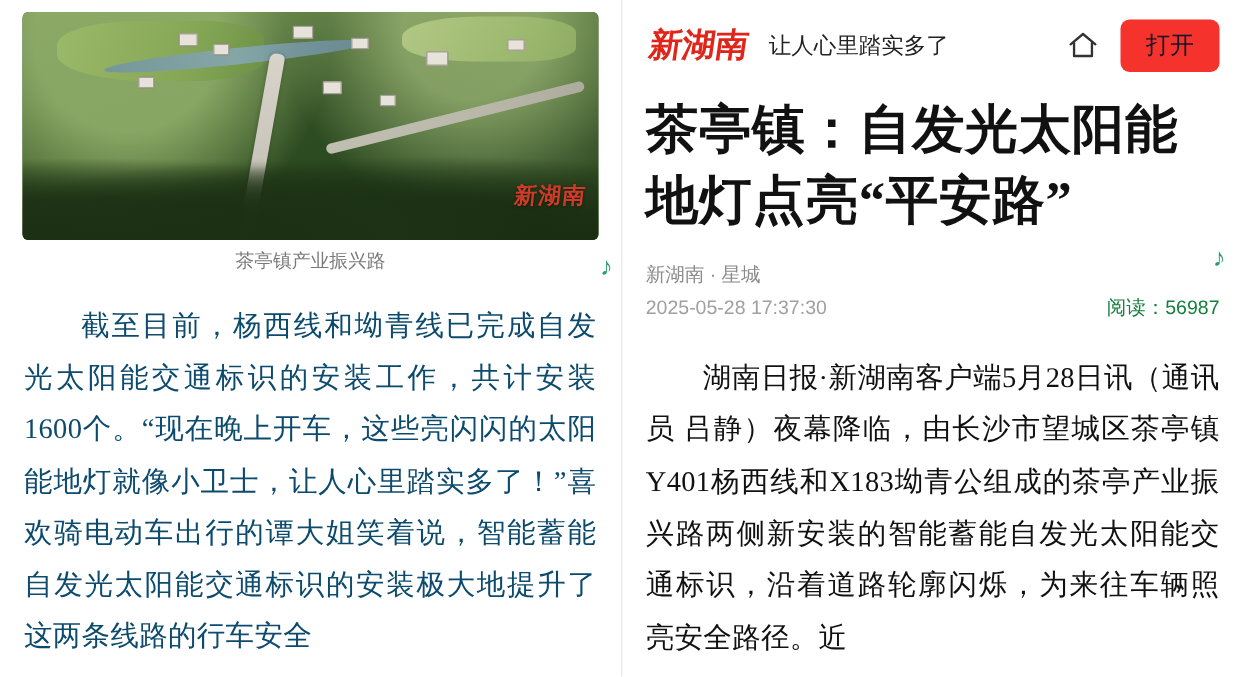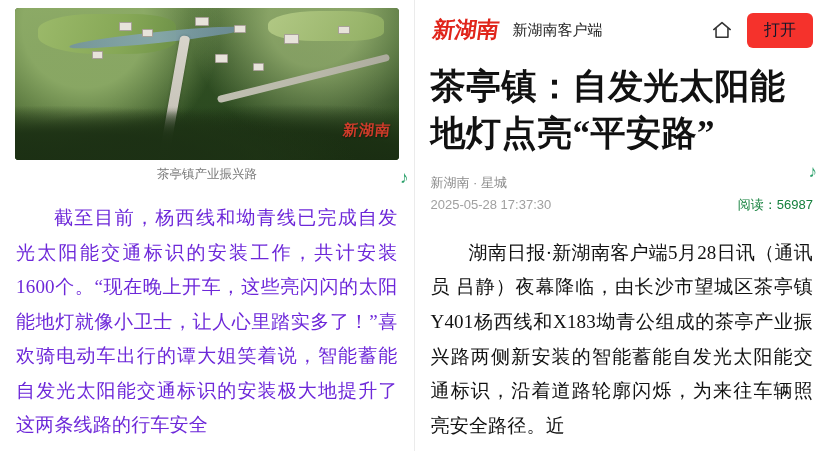--- a/index.html
+++ b/index.html
@@ -140,21 +140,21 @@
     text-align: center;
     font-size: 12.5px;
     color: #7a7a7a;
     font-family: Liberation Mono, monospace;
   }
   .left-body {
     margin: 18px 16px 0 16px;
     font-family: "Liberation Serif", serif;
     font-size: 19px;
     line-height: 1.82;
-    color: #6d28d9;
+    color: #0c4a6e;
     text-align: justify;
     text-indent: 2em;
     letter-spacing: 0.2px;
   }
   .music-note-left {
     position: absolute;
     left: 400px;
     top: 168px;
     color: #2aa06a;
     font-size: 17px;
@@ -292,21 +292,21 @@
 
     <div class="music-note-left">♪</div>
 
     <div class="left-body">截至目前，杨西线和坳青线已完成自发光太阳能交通标识的安装工作，共计安装1600个。“现在晚上开车，这些亮闪闪的太阳能地灯就像小卫士，让人心里踏实多了！”喜欢骑电动车出行的谭大姐笑着说，智能蓄能自发光太阳能交通标识的安装极大地提升了这两条线路的行车安全</div>
   </div>
 
   <div class="right-col">
 
     <div class="topbar">
       <div class="logo">新湖南</div>
-      <div class="logo-sub">新湖南客户端</div>
+      <div class="logo-sub">让人心里踏实多了</div>
       <div class="topbar-spacer"></div>
       <div class="home-icon">
         <svg width="22" height="22" viewBox="0 0 24 24" fill="none" stroke="currentColor" stroke-width="1.7" stroke-linecap="round" stroke-linejoin="round">
           <path d="M3 11.5 12 4l9 7.5"></path>
           <path d="M5.5 10.5V20h13v-9.5"></path>
         </svg>
       </div>
       <button class="open-btn">打开</button>
     </div>
 

